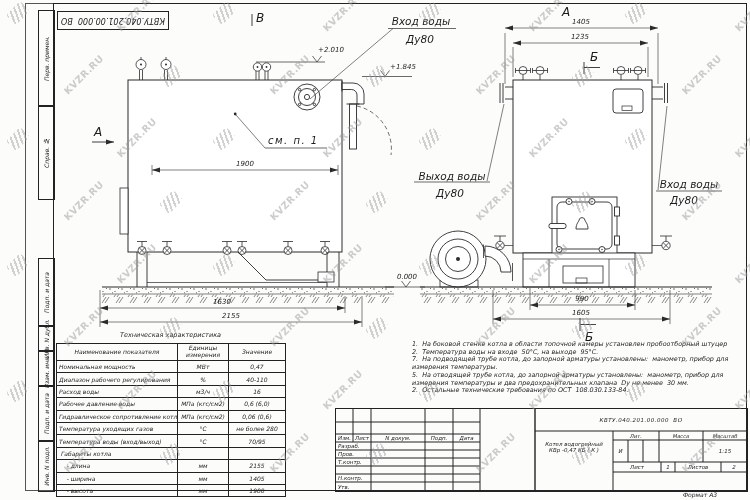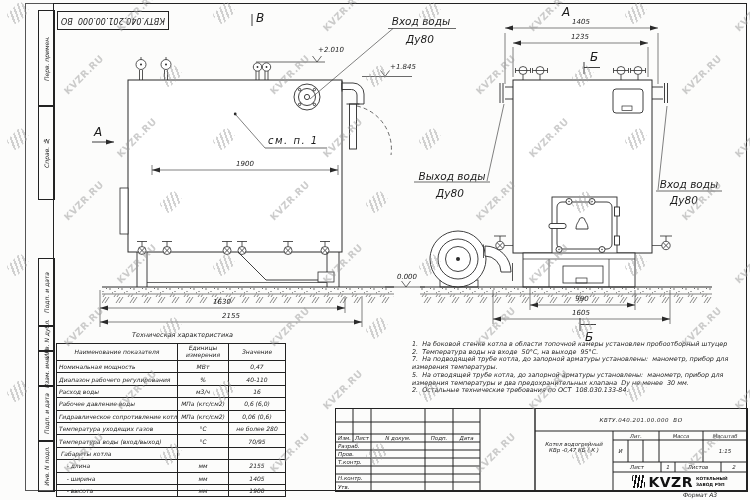--- a/index.html
+++ b/index.html
@@ -15,21 +15,21 @@
   .topstamp{position:absolute;left:57px;top:11px;width:110px;height:17px;border:1px solid #222;
       display:flex;align-items:center;justify-content:center}
   .topstamp span{transform:rotate(180deg);font:italic 8px "DejaVu Sans",sans-serif;white-space:pre}
   #dwg{position:absolute;left:0;top:0;pointer-events:none}
   .t-dim{font:italic 7px "DejaVu Sans",sans-serif;fill:#1c1c1c}
   .t-lbl{font:italic 10.5px "DejaVu Sans",sans-serif;fill:#1c1c1c}
   .t-letter{font:italic 12px "DejaVu Sans",sans-serif;fill:#1c1c1c}
   .t-callout{font:italic 10px "DejaVu Sans",sans-serif;fill:#1c1c1c;letter-spacing:1.5px}
   .notes{position:absolute;left:412px;top:341px;width:320px}
   .notes div{font:italic 6.4px "DejaVu Sans",sans-serif;line-height:7.7px;white-space:pre;color:#1c1c1c}
-  .tt-title{position:absolute;left:68px;top:331px;width:229px;text-align:center;
+  .tt-title{position:absolute;left:56px;top:331px;width:229px;text-align:center;
       font:italic 6.5px "DejaVu Sans",sans-serif}
   table.tt{position:absolute;left:56px;top:343px;width:229px;border-collapse:collapse;
       table-layout:fixed}
   table.tt td{border:0.9px solid #222;font:italic 6px "DejaVu Sans",sans-serif;
       padding:0 2px;height:11.4px;overflow:hidden}
   table.tt tr.hd td{height:16px;text-align:center;line-height:1.15}
   td.nm{white-space:pre;text-align:left}
   td.ct{text-align:center}
   #tb{position:absolute;left:335px;top:408px;width:411px;height:82px;border:1.3px solid #222}
   #tb .cell{position:absolute;font:italic 5.5px "DejaVu Sans",sans-serif;display:flex;
@@ -483,28 +483,20 @@
   </div>
   <div class="cell" style="left:277px;top:22px;width:46px;height:9px;font-size:5.2px">Лит.</div>
   <div class="cell" style="left:323px;top:22px;width:44px;height:9px;font-size:5.2px">Масса</div>
   <div class="cell" style="left:367px;top:22px;width:44px;height:9px;font-size:5.2px">Масштаб</div>
   <div class="cell tb-val" style="left:277px;top:31px;width:15px;height:22px">И</div>
   <div class="cell tb-val" style="left:367px;top:31px;width:44px;height:22px">1:15</div>
   <div class="cell" style="left:277px;top:53px;width:48px;height:10px">Лист</div>
   <div class="cell" style="left:325px;top:53px;width:14px;height:10px">1</div>
   <div class="cell" style="left:339px;top:53px;width:46px;height:10px">Листов</div>
   <div class="cell" style="left:385px;top:53px;width:26px;height:10px">2</div>
-  <div class="logo-row">
-    <div class="lg"></div>
-    <span class="brand">KVZR</span>
-    <div class="brand-sub">
-      <span>КОТЕЛЬНЫЙ</span>
-      <span>ЗАВОД РЭП</span>
-    </div>
-  </div>
 </div>
 
 <div class="fmt">Формат  А3</div>
 
 <div id="watermarks">
     <div class="wm wm-g" style="left: 8px; top: 6px;"></div>
     <div class="wm wm-t" style="left: 111px; top: 6px;">KVZR.RU</div>
     <div class="wm wm-g" style="left: 214px; top: 6px;"></div>
     <div class="wm wm-t" style="left: 317px; top: 6px;">KVZR.RU</div>
     <div class="wm wm-g" style="left: 420px; top: 6px;"></div>

